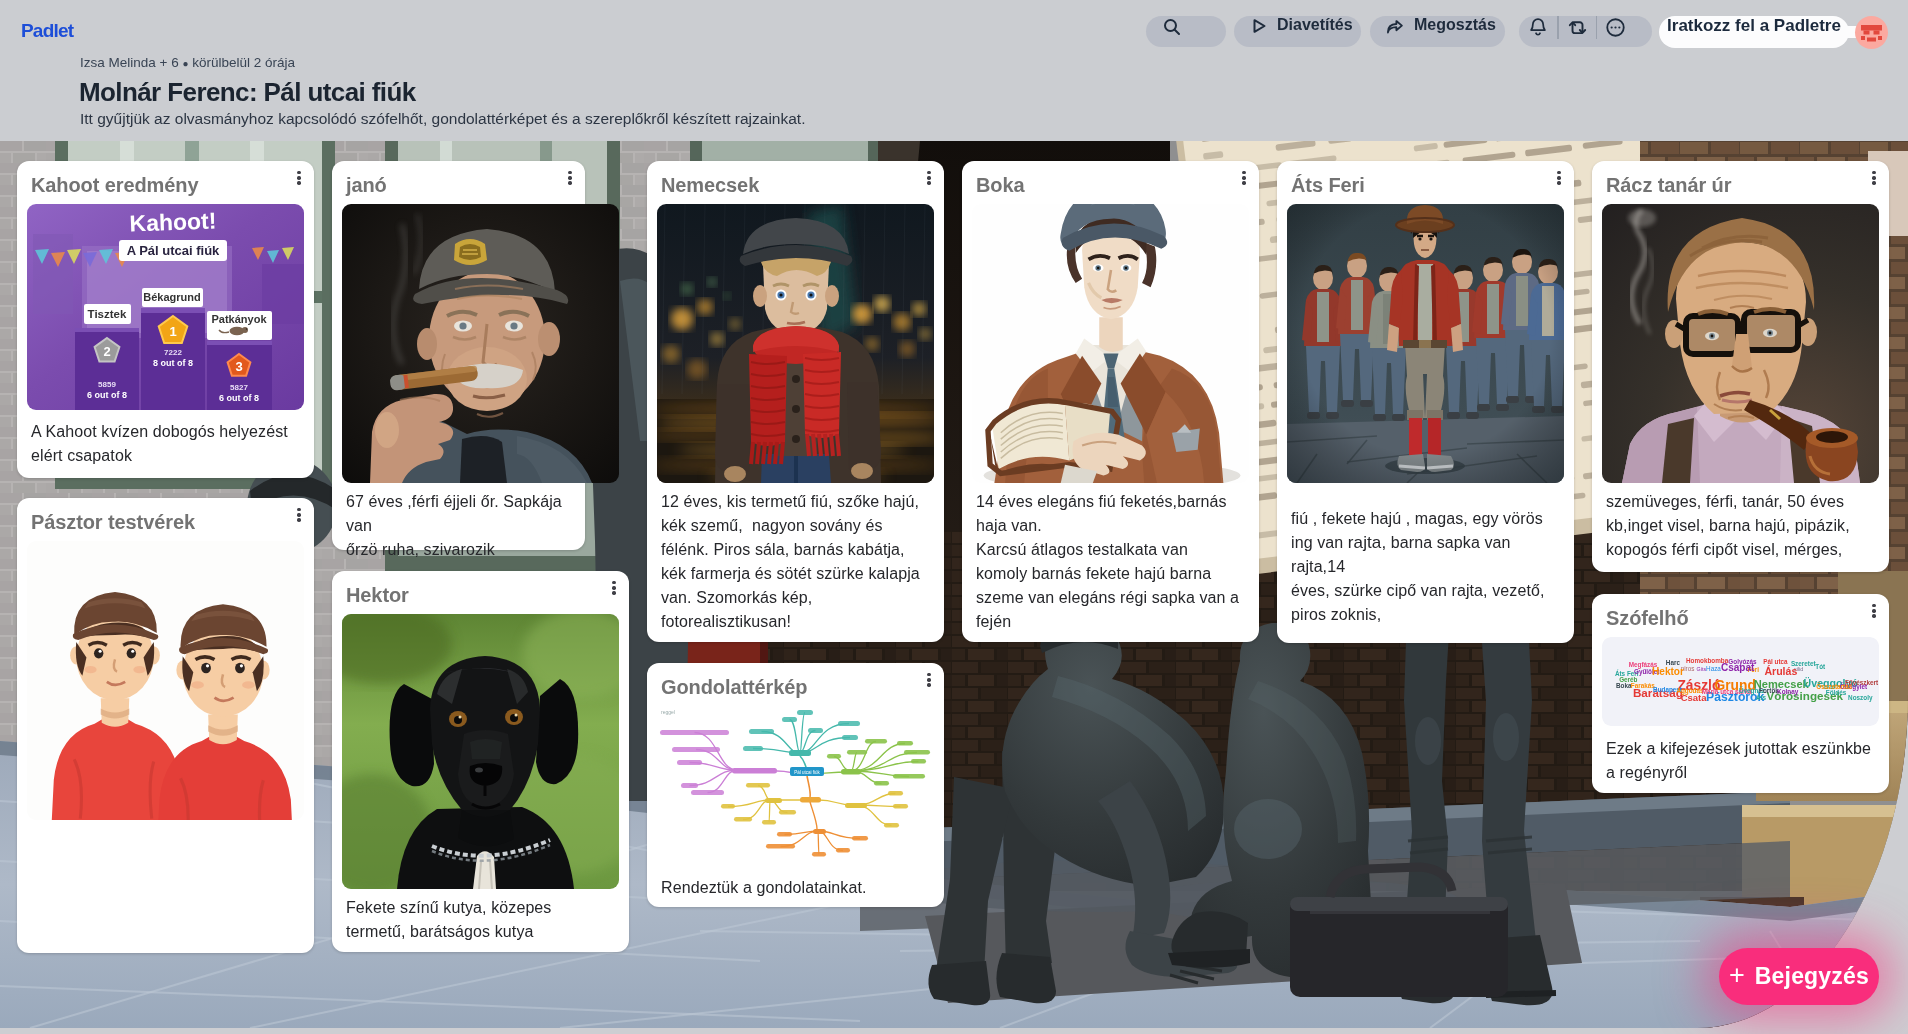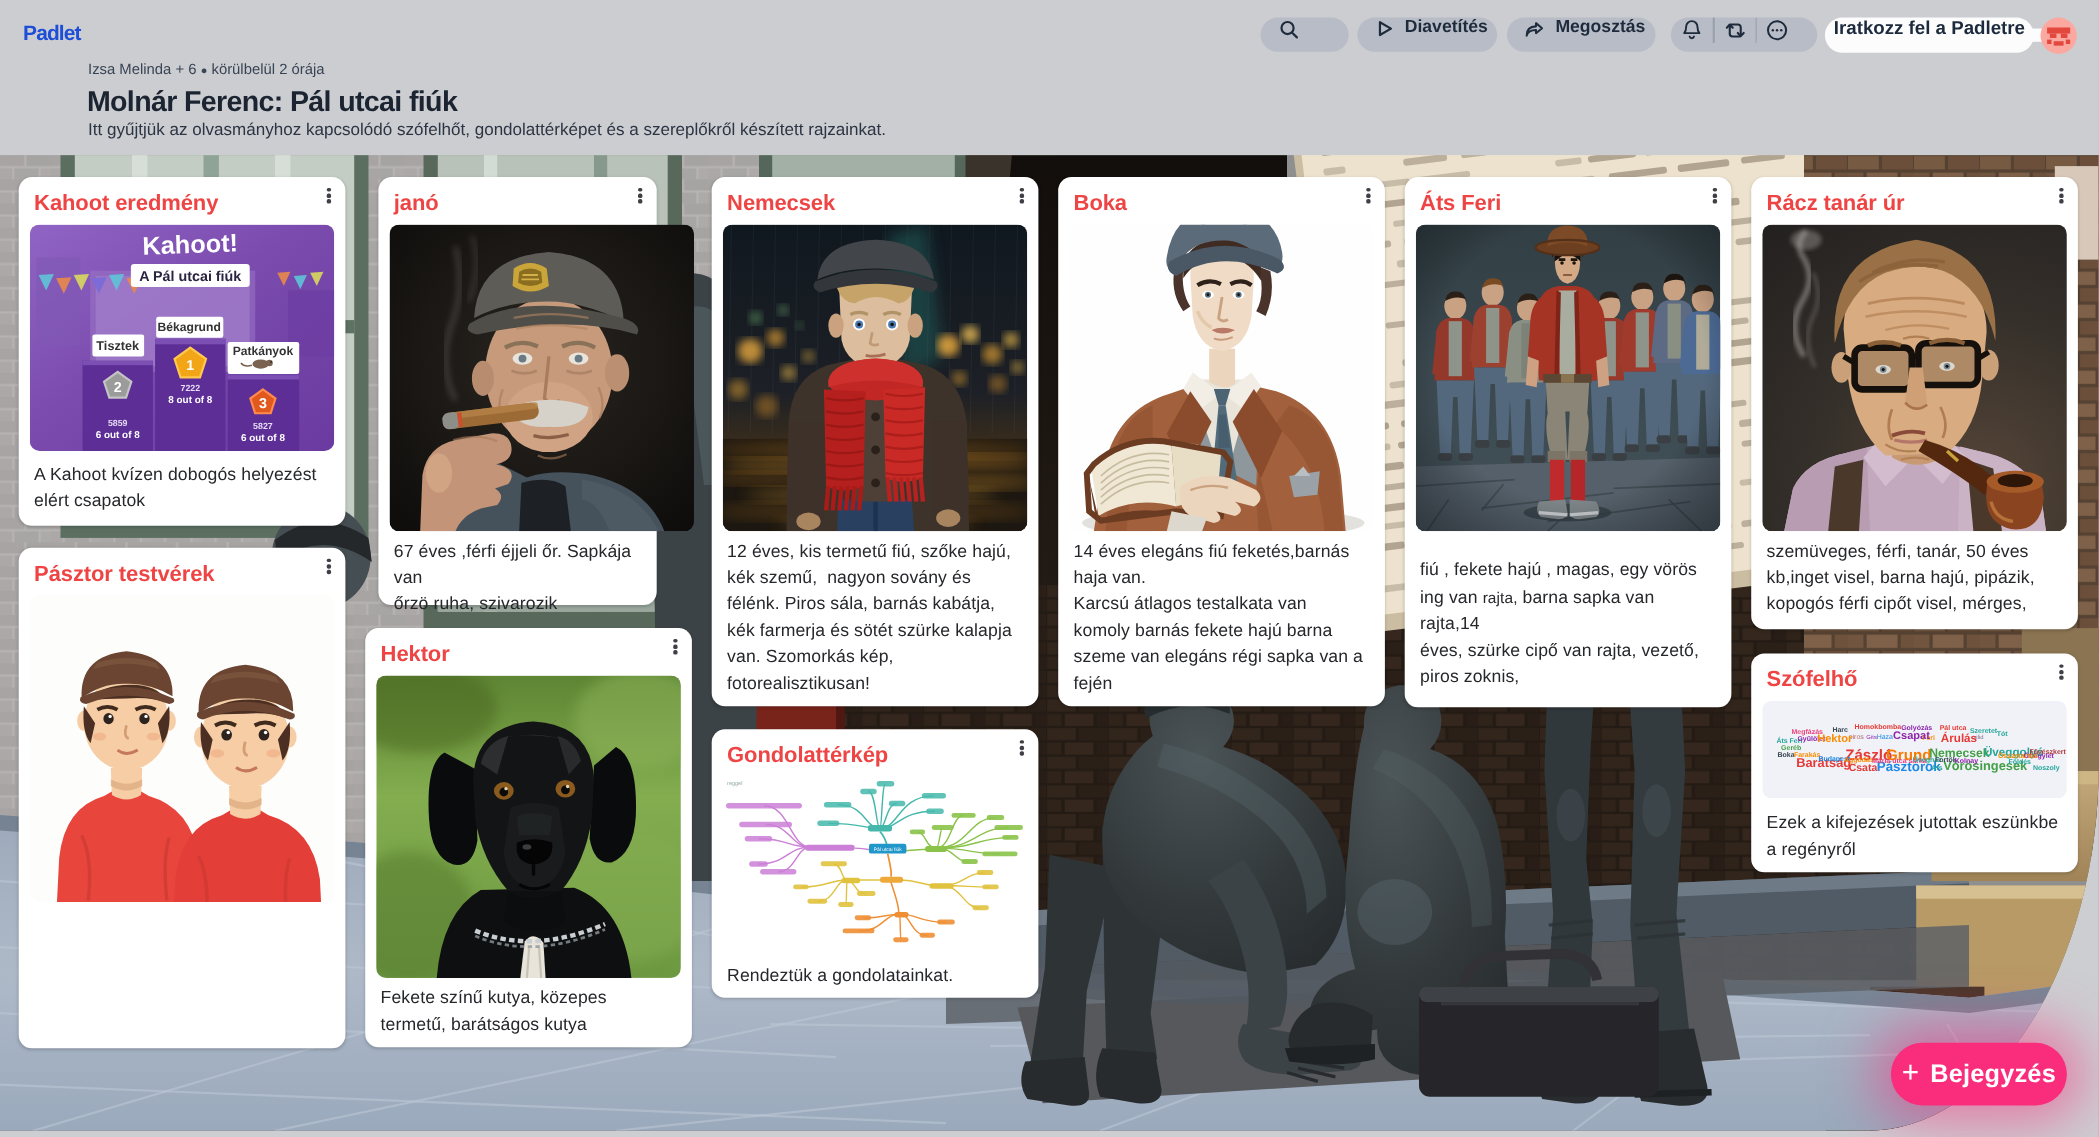--- a/index.html
+++ b/index.html
@@ -11,21 +11,21 @@
   #header { position:absolute; left:0; top:0; width:1908px; height:141px; background:#cbcdd1; }
   .logo { position:absolute; left:21px; top:20px; font-size:19px; font-weight:bold;
           color:#1d4ed8; letter-spacing:-0.8px; }
   .crumb { position:absolute; left:80px; top:55px; font-size:13.5px; color:#394454; }
   .btitle { position:absolute; left:79px; top:77px; font-size:26px; font-weight:bold; color:#1b2430; letter-spacing:-0.6px;}
   .bsub { position:absolute; left:80px; top:110px; font-size:15.5px; color:#2c3543; }
   .pill { position:absolute; top:16px; height:31px; background:#b8bcc6; border-radius:16px;
           display:flex; align-items:flex-start; color:#1e2b3c; font-weight:bold; font-size:16px; }
   .card { position:absolute; background:#fff; border-radius:12px;
           box-shadow:0 1px 3px rgba(0,0,0,0.18); }
-  .card .ctitle { position:absolute; left:14px; top:13px; font-size:20px; font-weight:bold; color:#ef4444; letter-spacing:-0.1px; }
+  .card .ctitle { position:absolute; left:14px; top:13px; font-size:20px; font-weight:bold; color:#737373; letter-spacing:-0.1px; }
   .card .dots { position:absolute; right:9px; top:10px; width:12px; height:22px; }
   .card .dots i { display:block; width:3.4px; height:3.4px; border-radius:50%; background:#3f3f46; margin:0 auto 1.8px; }
   .card .cimg { position:absolute; left:10px; top:43px; width:277px; border-radius:9px; overflow:hidden; }
   .card .ctext { position:absolute; left:14px; right:12px; font-size:16px; line-height:24px; color:#26272b; letter-spacing:0.1px;}
   .cimg svg { display:block; }
 </style>
 </head>
 <body>
 <div id="page">
   <div id="photo"><svg width="1908" height="887" viewBox="0 0 1908 887">
@@ -484,21 +484,21 @@
             <path d="M0 22 Q-3 32 2 34" stroke="#d49e74" stroke-width="2.4" fill="none"></path>
             <path d="M-8 44 Q0 50 10 44" stroke="#c4795c" stroke-width="2.6" fill="none"></path>
             <ellipse cx="-24" cy="32" rx="6" ry="3.5" fill="#f0aa84" opacity="0.6"></ellipse>
             <ellipse cx="24" cy="32" rx="6" ry="3.5" fill="#f0aa84" opacity="0.6"></ellipse>
             <path d="M-40 120 Q-30 140 -34 178 M38 122 Q32 142 36 178" stroke="#c63830" stroke-width="3" fill="none" opacity="0.6"></path>
           </g>
         </svg>
       </div>
   </div>
 
-  <div class="card" style="left:344px;  top:161px; width:253px; height:389px;">
+  <div class="card" style="left:332px;  top:161px; width:253px; height:389px;">
     <div class="ctitle">janó</div>
       <div class="dots">
         <i></i>
         <i></i>
         <i></i>
       </div>
     <div class="cimg" id="img-jano" style="height:279px;">
         <svg width="277" height="279" viewBox="0 0 277 279">
           <defs>
             <radialGradient id="jbg" cx="0.5" cy="0.45" r="0.8">
@@ -1040,21 +1040,21 @@
             <path d="M120 20 Q118 2 138 1 Q158 2 156 20 Q138 13 120 20 Z" fill="#7c4a26"></path>
             <ellipse cx="138" cy="21" rx="29" ry="7" fill="none" stroke="#54301a" stroke-width="2"></ellipse>
             <path d="M130 32 L136 32 M141 32 L147 32" stroke="#1a130e" stroke-width="2.4"></path>
             <circle cx="133" cy="35" r="1.6" fill="#1a130e"></circle>
             <circle cx="144" cy="35" r="1.6" fill="#1a130e"></circle>
             <path d="M134 46 L142 46" stroke="#8a5c42" stroke-width="2"></path>
           </g>
           <rect width="277" height="279" fill="url(#avin)"></rect>
         </svg>
       </div>
-    <div class="ctext" style="top:346px;">fiú , fekete hajú , magas, egy vörös<br>ing van <span style="font-size:14px;">rajta,</span> barna sapka van rajta,14<br>éves, szürke cipő van rajta, vezető,<br>piros zoknis,</div>
+    <div class="ctext" style="top:346px;">fiú , fekete hajú , magas, egy vörös<br>ing van <span style="font-size:17px;">rajta,</span> barna sapka van rajta,14<br>éves, szürke cipő van rajta, vezető,<br>piros zoknis,</div>
   </div>
 
   <div class="card" style="left:1592px; top:161px; width:297px; height:411px;">
     <div class="ctitle">Rácz tanár úr</div>
       <div class="dots">
         <i></i>
         <i></i>
         <i></i>
       </div>
     <div class="cimg" id="img-racz" style="height:279px;">

